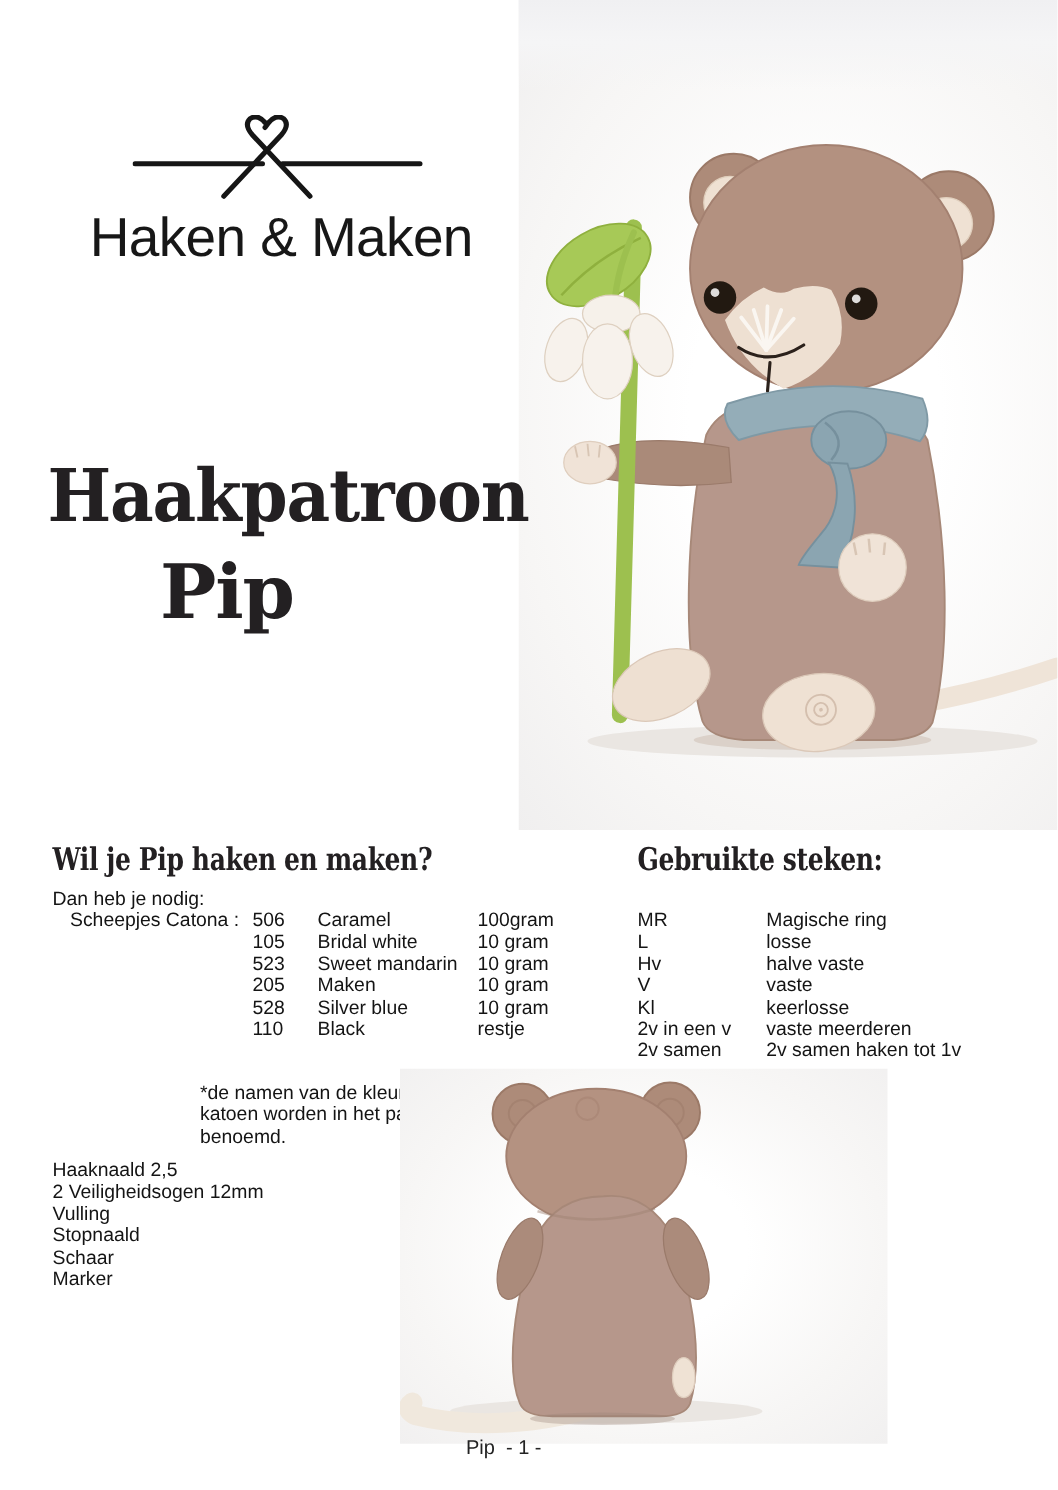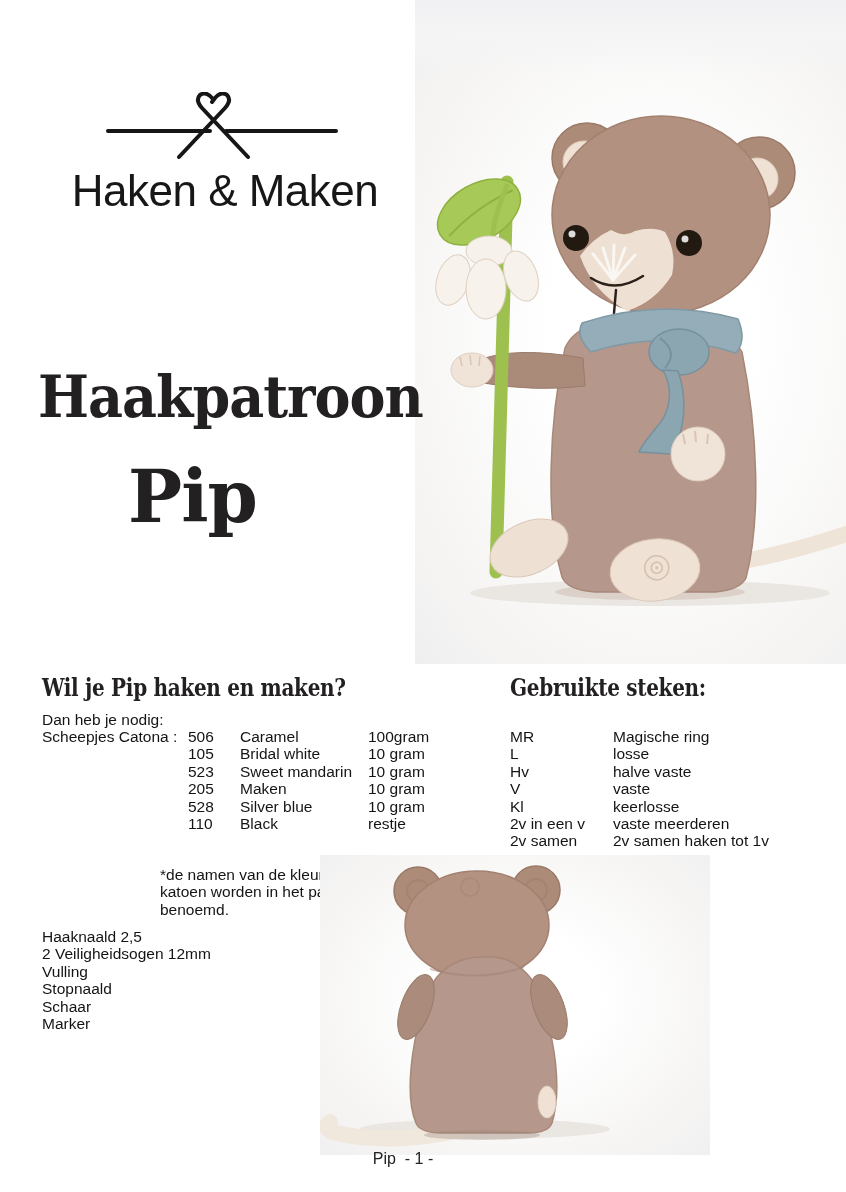--- a/index.html
+++ b/index.html
@@ -23,29 +23,29 @@
   #photo-back{left:320px;top:855px;width:390px;height:300px;}
   
   #logo-hooks{left:106px;top:92px;width:234px;height:78px;}
   #logo-text{
     left:40px;top:166px;width:370px;text-align:center;
     font-weight:normal;font-size:44px;letter-spacing:-0.5px;color:#171717;
   }
   
   .slab{font-family:"DejaVu Serif", serif;font-weight:bold;color:#232022;}
   #title-1{left:38px;top:362px;font-size:54px;letter-spacing:-1px;transform:scaleY(1.08);transform-origin:0 0;}
-  #title-2{left:128px;top:454px;font-size:72px;letter-spacing:-1px;}
+  #title-2{left:128px;top:439px;font-size:60px;letter-spacing:-1px;}
   .sec-head{font-size:20px;letter-spacing:-0.3px;transform:scaleY(1.25);transform-origin:0 0;}
   #materials-head{left:42px;top:672px;}
   #stitches-head{left:510px;top:672px;}
   
   .txt{font-size:15.5px;line-height:17.4px;color:#141414;}
   #materials-intro{left:42px;top:711px;}
   #yarn-table{
-    left:42px;top:728px;width:420px;
+    left:56px;top:728px;width:420px;
     display:grid;grid-template-columns:146px 52px 128px 1fr;
   }
   #stitch-table{
     left:510px;top:728px;width:336px;
     display:grid;grid-template-columns:103px 1fr;
   }
   #note{left:160px;top:866px;width:250px;}
   #tools{left:42px;top:928px;}
   #footer{
     left:0;top:1150px;width:806px;text-align:center;

